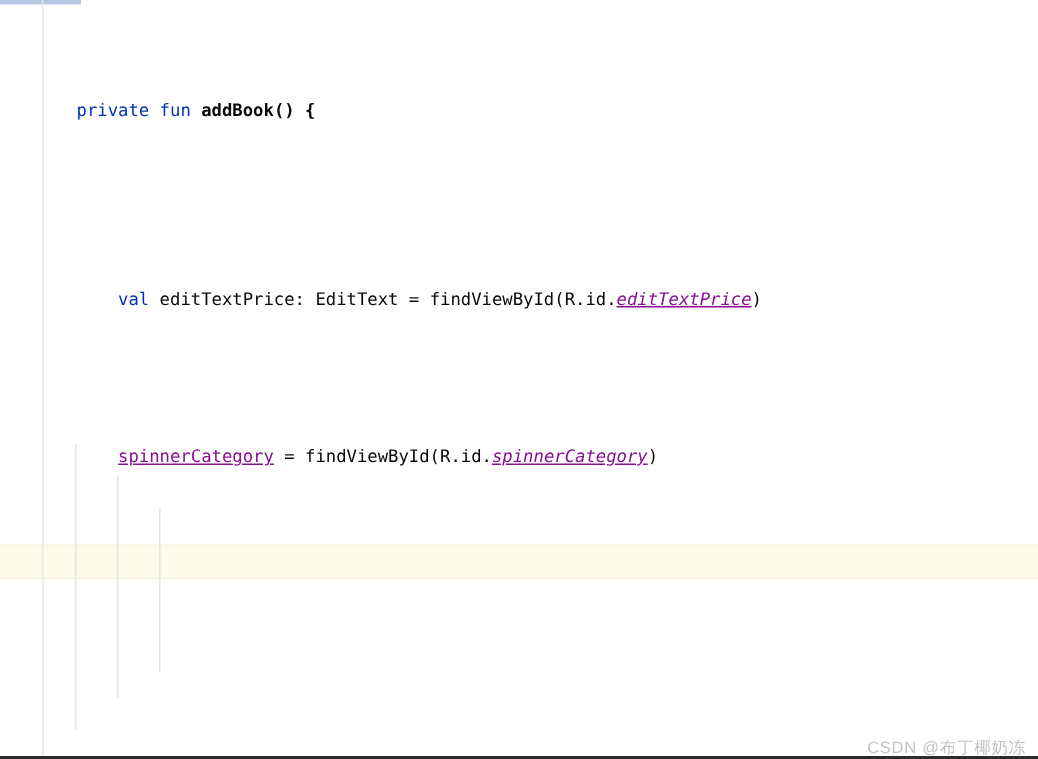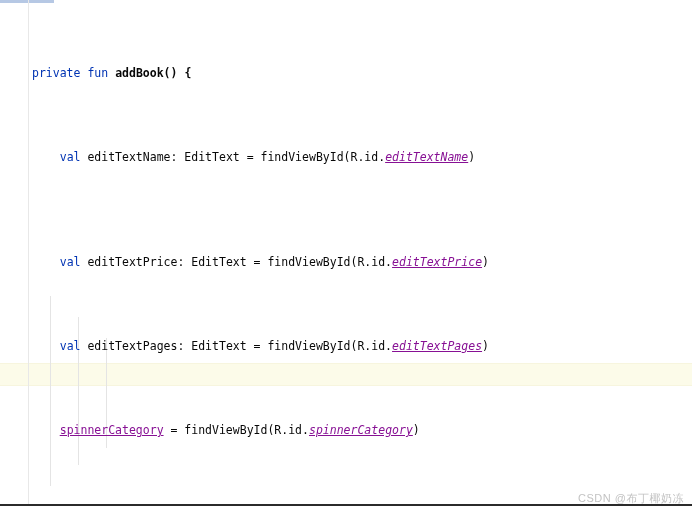--- a/index.html
+++ b/index.html
@@ -37,21 +37,21 @@
   }
   .code{
     position:absolute;left:0;top:0;right:0;
     font-size:11.5px;
     line-height:21px;
     white-space:pre;
     color:#080808;
   }
   .ln{
     height:21px;
-    padding-left:32px;
+    padding-left:51px;
     white-space:pre;
     font-size:11.5px;
     line-height:21px;
     position:relative;
   }
   
   .kw   {color:#0033b3;font-weight:normal;}
   .prop {color:#871094;text-decoration:underline;font-style:italic;}
   .field{color:#871094;text-decoration:underline;}
   .plain{color:#080808;}
@@ -81,26 +81,24 @@
   <div class="gutter-line" style="left:28px;"></div>
 
   <div class="guide" style="left:50px;top:296px;height:190px;"></div>
   <div class="guide" style="left:78px;top:317px;height:148px;"></div>
   <div class="guide" style="left:106px;top:338px;height:110px;"></div>
 
   <div class="code">
 
     <div class="ln"><span class="kw">private</span> <span class="kw">fun</span> <span class="plain bold">addBook</span><span class="brace">()</span> <span class="brace">{</span></div>
 
-    <div class="ln">    <span class="kw">val</span> editTextName: EditText = findViewById(R.id.<span class="prop">editTextName</span>)</div>
 
 
     <div class="ln">    <span class="kw">val</span> editTextPrice: EditText = findViewById(R.id.<span class="prop">editTextPrice</span>)</div>
 
-    <div class="ln">    <span class="kw">val</span> editTextPages: EditText = findViewById(R.id.<span class="prop">editTextPages</span>)</div>
 
     <div class="ln">    <span class="field">spinnerCategory</span> = findViewById(R.id.<span class="prop">spinnerCategory</span>)</div>
 
     
 
     
 
     
 
     

